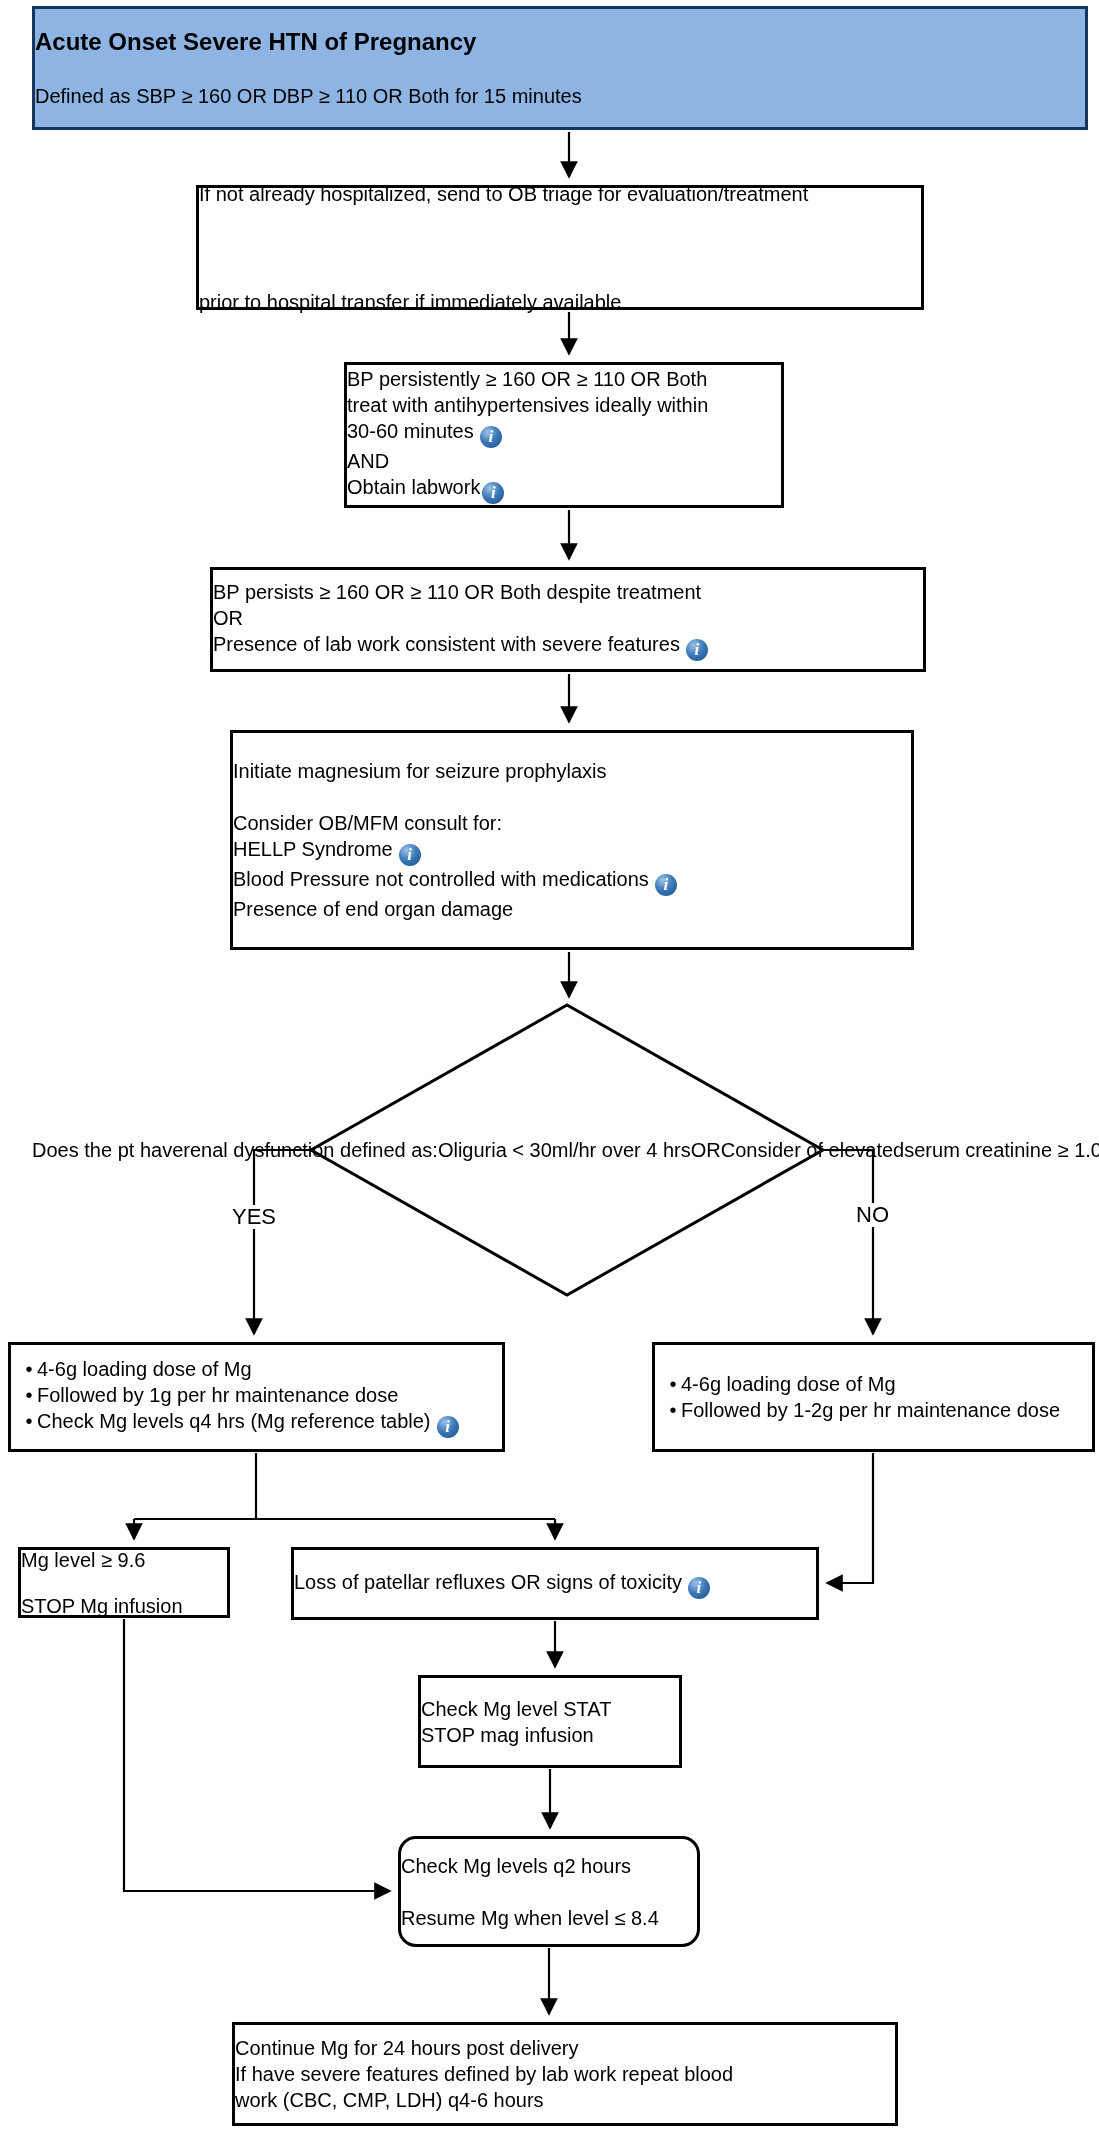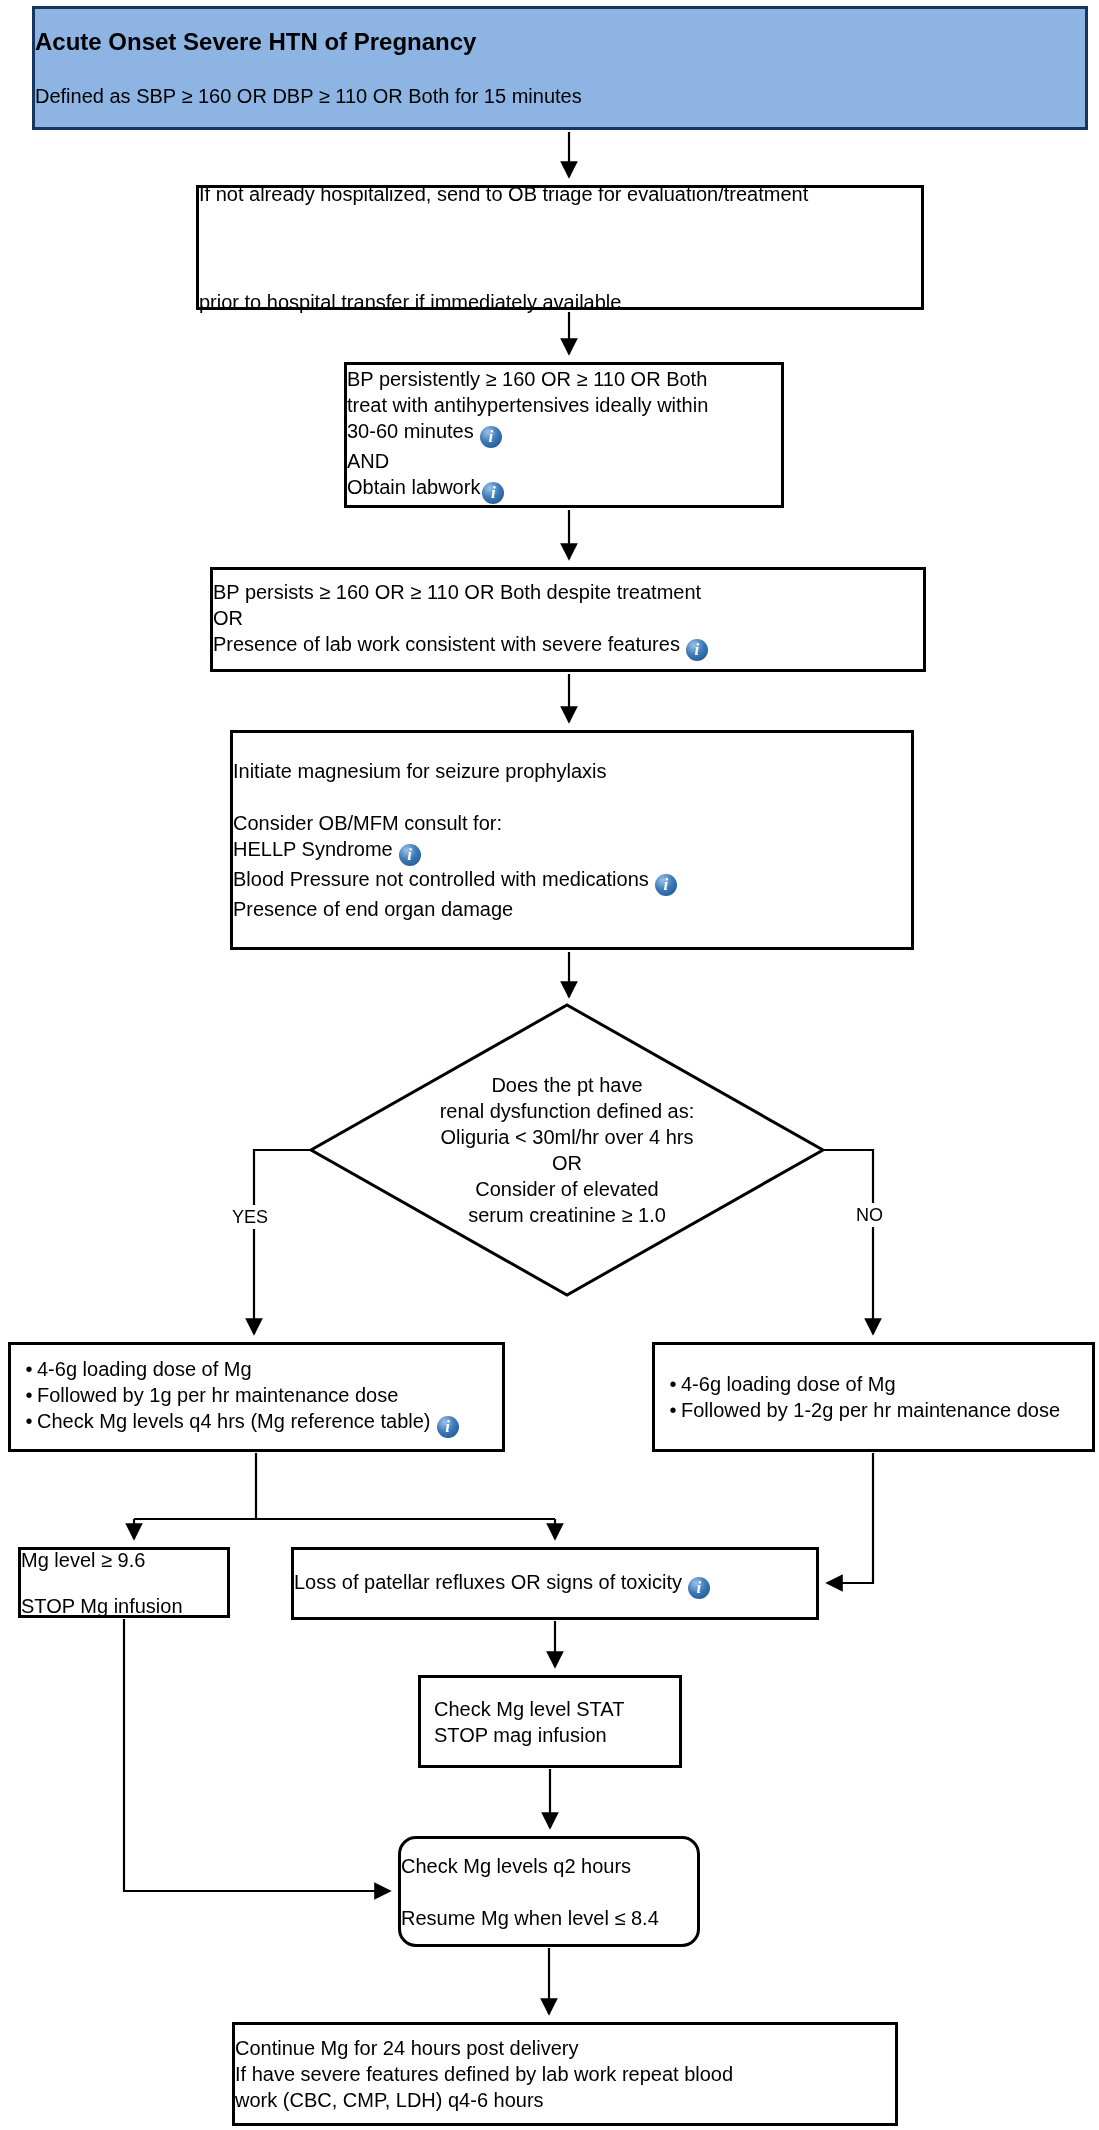--- a/index.html
+++ b/index.html
@@ -22,25 +22,25 @@
   .bullet { display:inline-block; width:16px; text-align:center; }
   .info {
     display:inline-block; width:22px; height:22px; border-radius:50%;
     background: radial-gradient(circle at 35% 28%, #9CC2EA 0%, #3D7AB8 45%, #184F88 100%);
     color:#fff; font-family:"Liberation Serif", serif; font-style:italic; font-weight:bold;
     font-size:17px; line-height:22px; text-align:center; vertical-align:-4px; margin-left:6px;
   }
   .tight { margin-left:2px; }
   .decision-text {
     position:absolute; left:392px; top:1069px; width:350px; height:162px;
-    display:flex; flex-direction:column; justify-content:center; 
+    display:flex; justify-content:center; align-items:center;
     text-align:center;
   }
   .branch-label {
-    position:absolute; font-size:18px; line-height:24px; background:#fff; padding:0 3px;
+    position:absolute; font-size:22px; line-height:24px; background:#fff; padding:0 3px;
   }
 </style>
 </head>
 <body>
 
 <div class="canvas">
 
   <svg class="wires" width="1099" height="2130">
     <defs>
       <marker id="arrow" viewBox="0 0 10 10" refX="9" refY="5" markerWidth="8" markerHeight="8" orient="auto-start-reverse">
@@ -148,21 +148,21 @@
     <div class="line">Mg level ≥ 9.6</div>
     <div class="line">STOP Mg infusion</div>
   </div>
 
   <div class="node" style="left:291px; top:1547px; width:528px; height:73px;">
     <div class="line">
       <span>Loss of patellar refluxes OR signs of toxicity</span><span class="info">i</span>
     </div>
   </div>
 
-  <div class="node" style="left:418px; top:1675px; width:264px; height:93px;padding-left:13px;">
+  <div class="node" style="left:418px; top:1675px; width:264px; height:93px;">
     <div class="line">Check Mg level STAT</div>
     <div class="line">STOP mag infusion</div>
   </div>
 
   <div class="node" style="left:398px; top:1836px; width:302px; height:111px;border-radius:18px;">
     <div class="line">Check Mg levels q2 hours</div>
     <div class="gap"></div>
     <div class="line">Resume Mg when level ≤ 8.4</div>
   </div>
 

